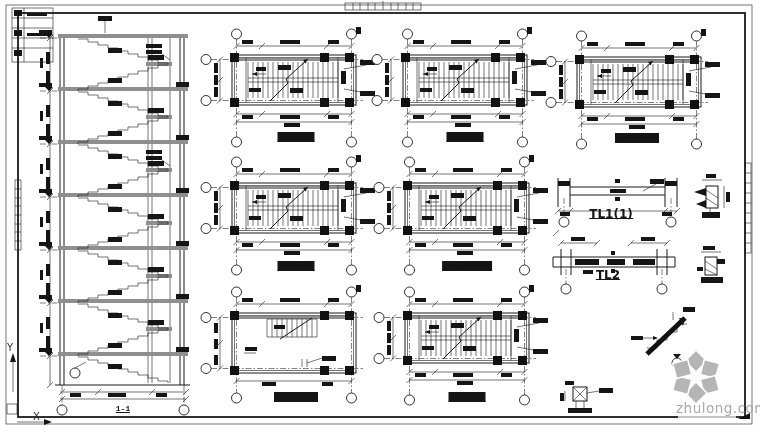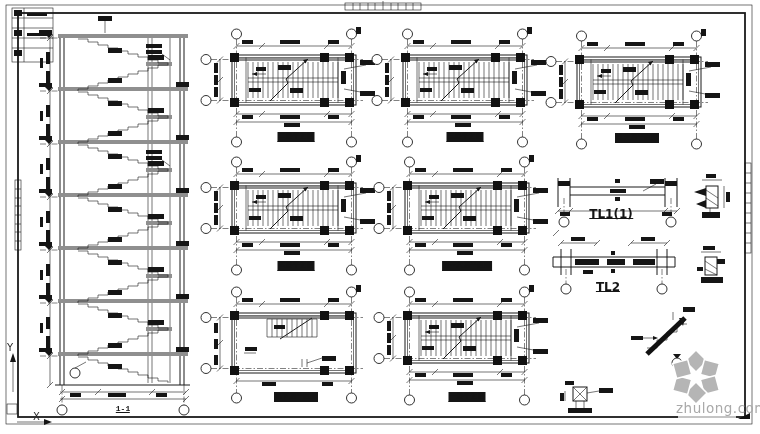--- a/index.html
+++ b/index.html
@@ -422,19 +422,19 @@
 <div class="ovl plan-title" style="left:296px;top:132px;">二层平面图</div>
 <div class="ovl plan-title" style="left:465px;top:132px;">三层平面图</div>
 <div class="ovl plan-title" style="left:637px;top:133px;">机房层平面图</div>
 <div class="ovl plan-title" style="left:296px;top:261px;">四层平面图</div>
 <div class="ovl plan-title" style="left:467px;top:261px;">五~六层平面图</div>
 <div class="ovl plan-title" style="left:296px;top:392px;">地下层平面图</div>
 <div class="ovl plan-title" style="left:467px;top:392px;">一层平面图</div>
 
 <div class="ovl small-title" style="left:123px;top:405px;font-size:8px;font-family:Liberation Mono, monospace;">1-1</div>
 <div class="ovl small-title" style="left:611px;top:211px;">TL1(1)</div>
-<div class="ovl small-title" style="left:608px;top:284px;">TL2</div>
+<div class="ovl small-title" style="left:608px;top:272px;">TL2</div>
 
 <div class="ovl ucs-label" style="left:7px;top:343px;">Y</div>
 <div class="ovl ucs-label" style="left:33px;top:412px;">X</div>
 
 <div class="ovl wm-text" style="left:676px;top:400px;">zhulong.com</div>
 </div>
 
 </body></html>

